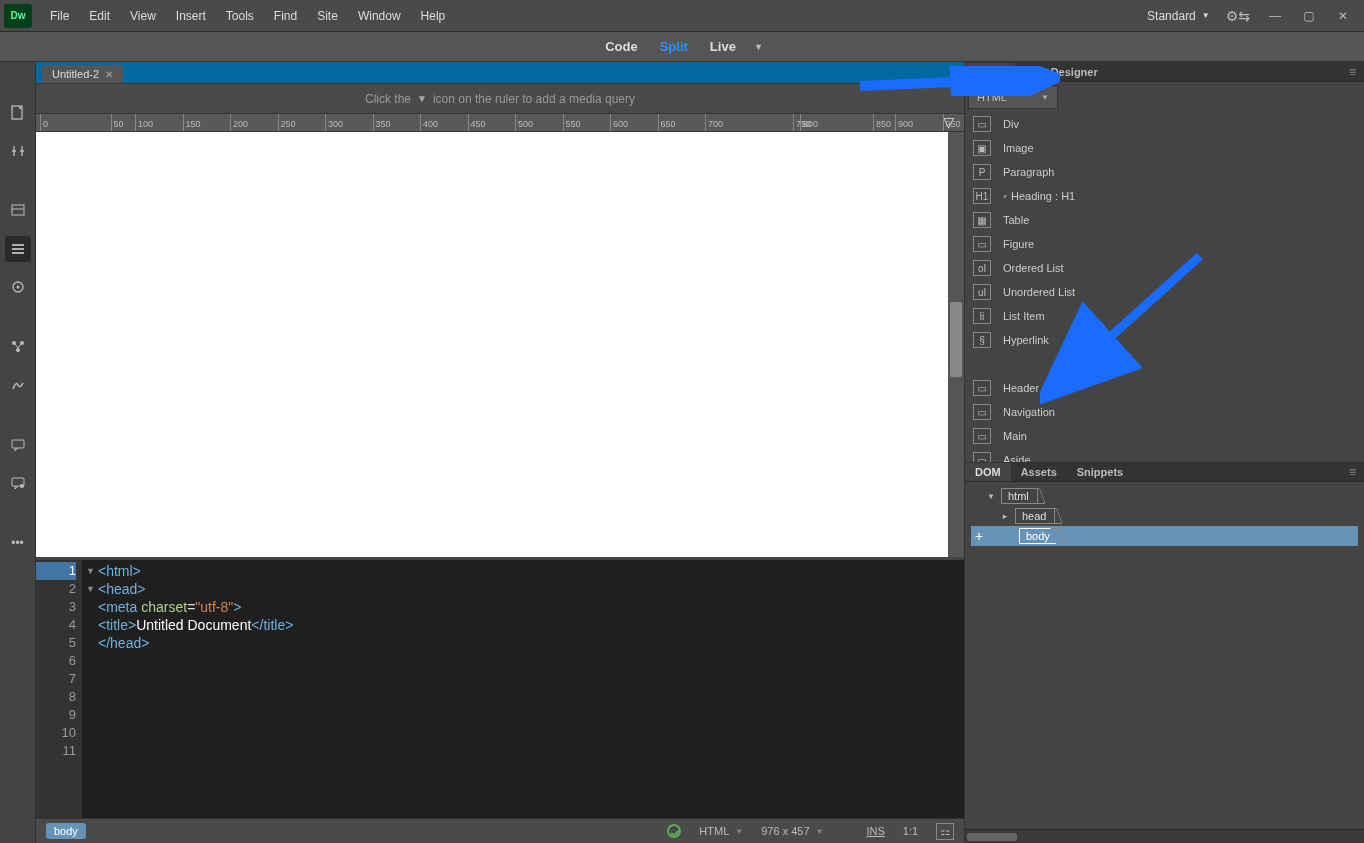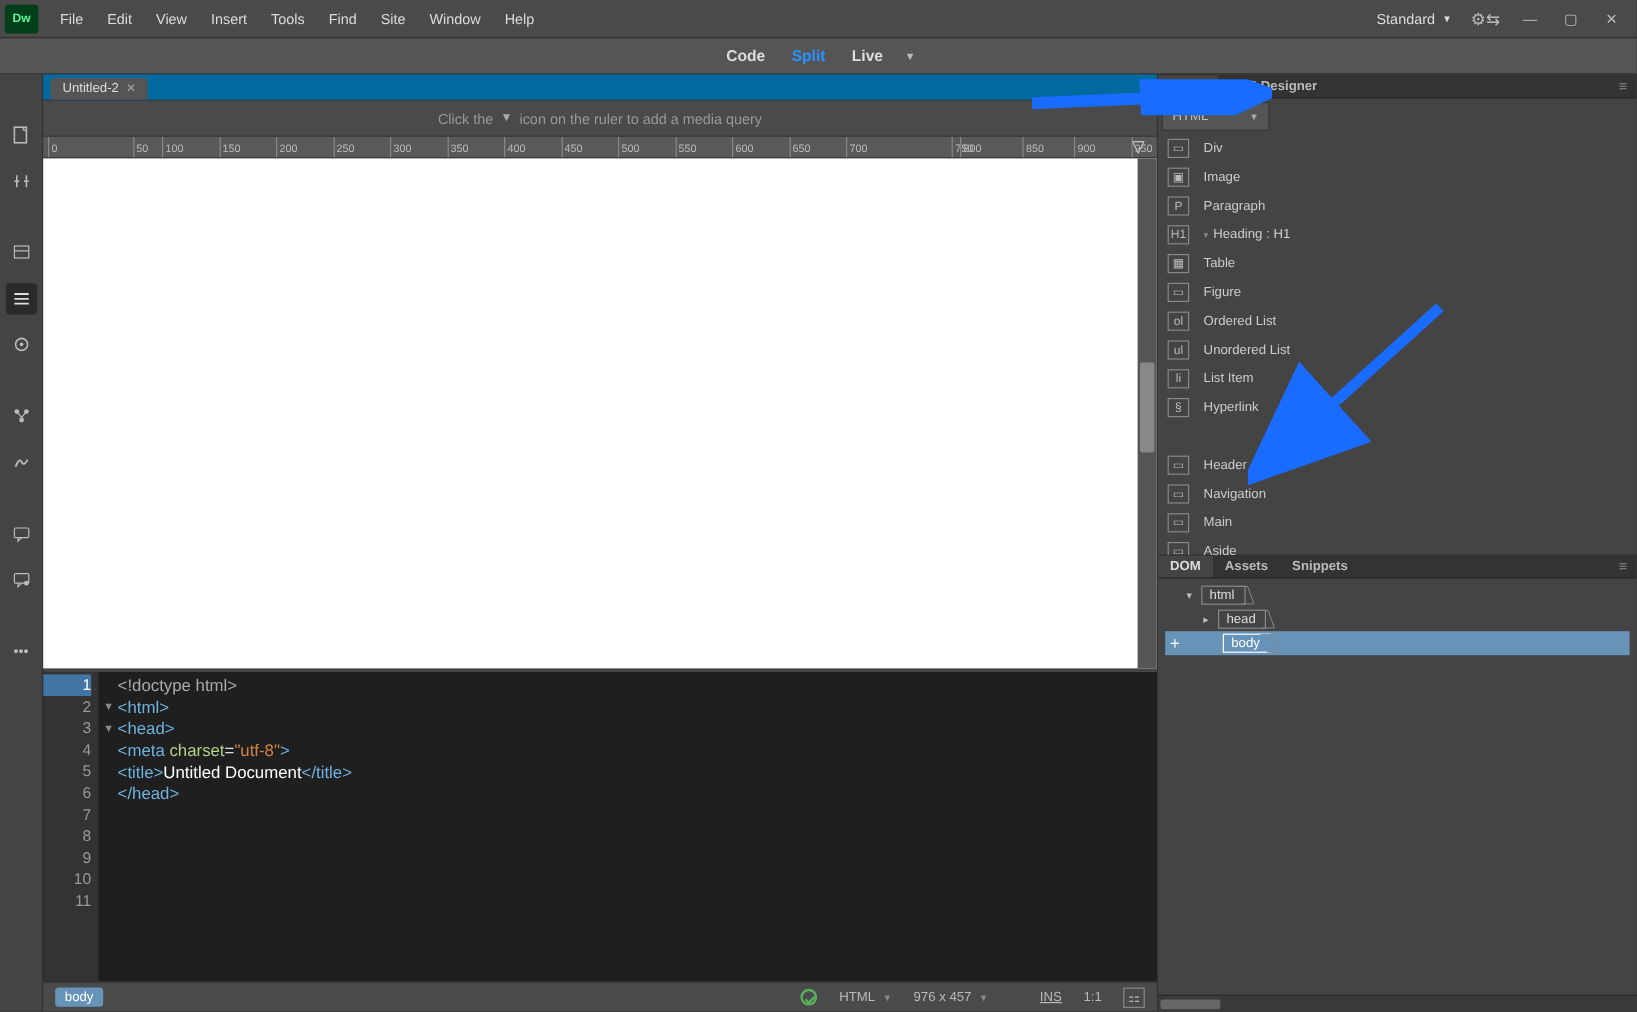--- a/index.html
+++ b/index.html
@@ -227,21 +227,21 @@
         <div class="tick" style="left: 336.5px;">350</div>
         <div class="tick" style="left: 384px;">400</div>
         <div class="tick" style="left: 431.5px;">450</div>
         <div class="tick" style="left: 479px;">500</div>
         <div class="tick" style="left: 526.5px;">550</div>
         <div class="tick" style="left: 574px;">600</div>
         <div class="tick" style="left: 621.5px;">650</div>
         <div class="tick" style="left: 669px;">700</div>
         <div class="tick" style="left: 757px;">750</div>
         <div class="tick" style="left: 764px;">800</div>
-        <div class="tick" style="left: 816px;">850</div>
+        <div class="tick" style="left: 837px;">850</div>
         <div class="tick" style="left: 859px;">900</div>
         <div class="tick" style="left: 906.5px;">950</div>
       </div>
     <div class="design-view">
       <div class="dv-scroll">
         <div class="dv-thumb"></div>
       </div>
     </div>
     <div class="code-view">
       <div class="gutter" id="gutter">
@@ -251,21 +251,20 @@
           <div class="ln">4</div>
           <div class="ln">5</div>
           <div class="ln">6</div>
           <div class="ln">7</div>
           <div class="ln">8</div>
           <div class="ln">9</div>
           <div class="ln">10</div>
           <div class="ln">11</div>
         </div>
       <div class="code" id="codebody">
-          <div style="height: 18px; position: relative;"><span><span class="cd-doc">&lt;!doctype html&gt;</span></span></div>
           <div style="height: 18px; position: relative;"><span class="fold">▼</span><span><span class="cd-tag">&lt;html&gt;</span></span></div>
           <div style="height: 18px; position: relative;"><span class="fold">▼</span><span><span class="cd-tag">&lt;head&gt;</span></span></div>
           <div style="height: 18px; position: relative;"><span><span class="cd-tag">&lt;meta</span> <span class="cd-attr">charset</span>=<span class="cd-str">"utf-8"</span><span class="cd-tag">&gt;</span></span></div>
           <div style="height: 18px; position: relative;"><span><span class="cd-tag">&lt;title&gt;</span><span class="cd-txt">Untitled Document</span><span class="cd-tag">&lt;/title&gt;</span></span></div>
           <div style="height: 18px; position: relative;"><span><span class="cd-tag">&lt;/head&gt;</span></span></div>
           <div style="height: 18px; position: relative;"><span></span></div>
           <div style="height: 18px; position: relative;"><span></span></div>
         </div>
     </div>
     <div class="statusbar">

